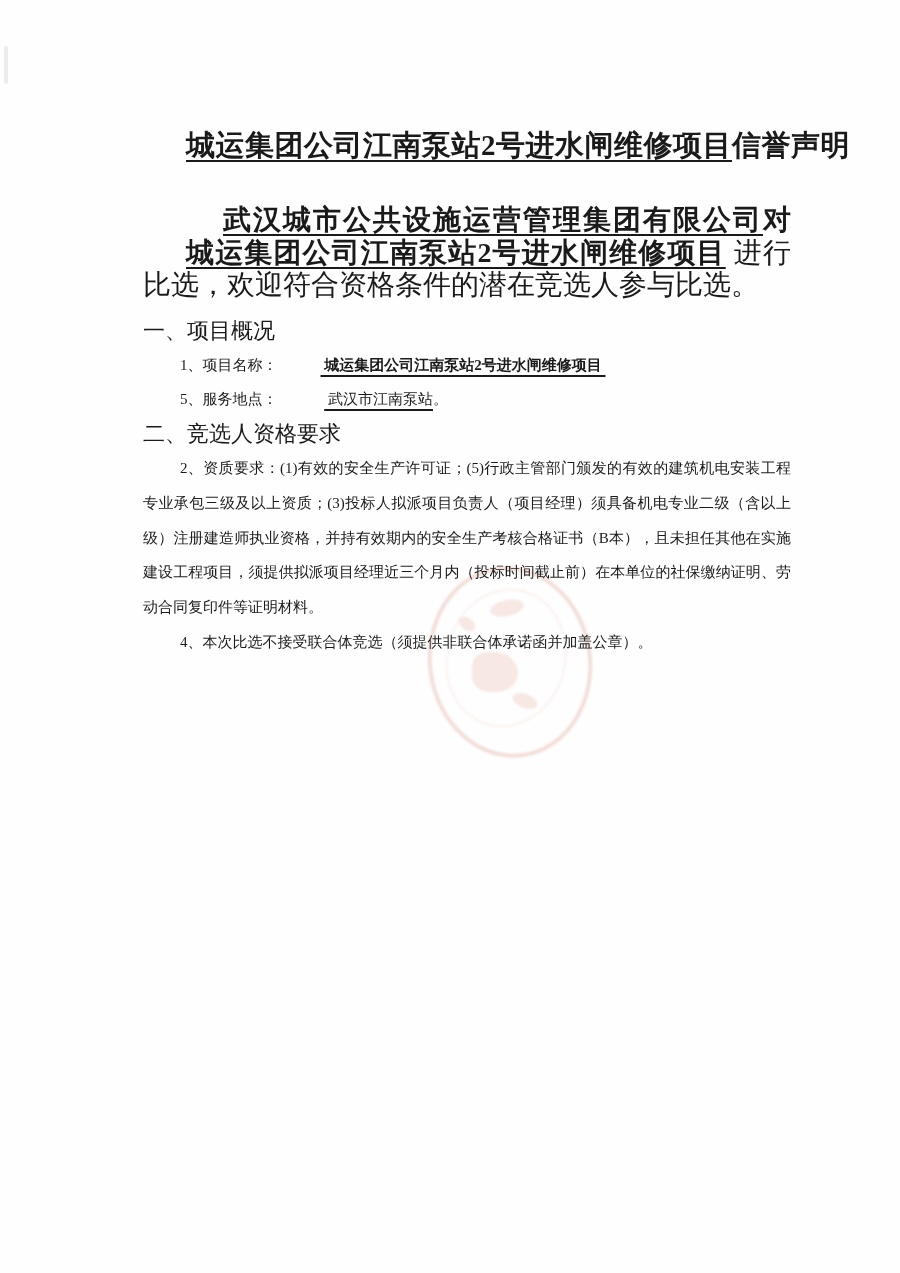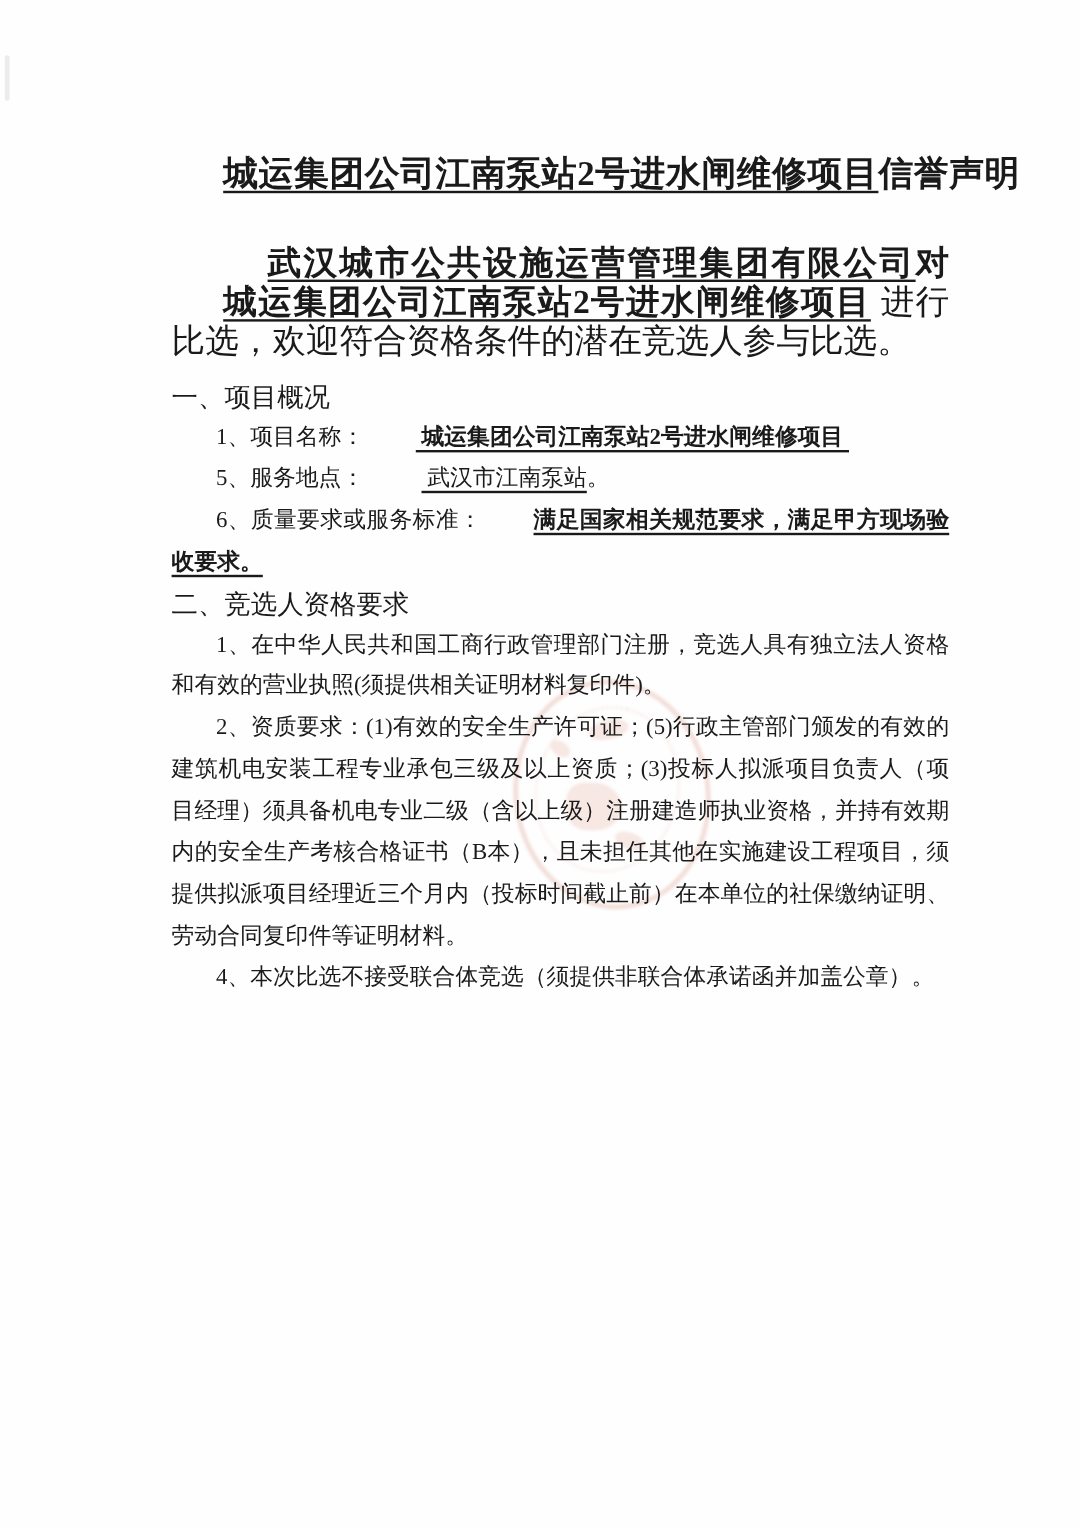--- a/index.html
+++ b/index.html
@@ -51,21 +51,21 @@
     font-size:28px;line-height:32.5px;
     text-indent:37px;
   }
   .heading{
     margin:12px 0 0 0;
     font-size:22px;line-height:34px;font-weight:400;
   }
   .heading.h2{margin-top:0;}
   .para{
     margin:0;
-    font-size:19px;line-height:34.8px;
+    font-size:15px;line-height:34.8px;
     text-indent:37px;
   }
   .s2 .para{line-height:34.7px;}
   .u{
     text-decoration:underline;
     text-decoration-thickness:1.5px;
     text-underline-offset:5px;
     margin-left:43px;
   }
   .b{font-weight:700;}
@@ -95,25 +95,23 @@
     <h2 class="heading h1">一、项目概况</h2>
 
     <div class="s1">
       <p class="para"><span>1、项目名称：</span><span class="u b">&nbsp;城运集团公司江南泵站2号进水闸维修项目&nbsp;</span></p>
 
 
 
 
       <p class="para"><span>5、服务地点：</span><span>&nbsp;</span><span class="u">&nbsp;武汉市江南泵站</span><span>。</span></p>
 
-      <p class="para"><span>6、质量要求或服务标准：</span><span class="u b">满足国家相关规范要求，满足甲方现场验收要求。</span></p>
     </div>
 
     <h2 class="heading h2">二、竞选人资格要求</h2>
 
     <div class="s2">
-      <p class="para">1、在中华人民共和国工商行政管理部门注册，竞选人具有独立法人资格和有效的营业执照(须提供相关证明材料复印件)。</p>
       <p class="para">2、资质要求：(1)有效的安全生产许可证；(5)行政主管部门颁发的有效的建筑机电安装工程专业承包三级及以上资质；(3)投标人拟派项目负责人（项目经理）须具备机电专业二级（含以上级）注册建造师执业资格，并持有效期内的安全生产考核合格证书（B本），且未担任其他在实施建设工程项目，须提供拟派项目经理近三个月内（投标时间截止前）在本单位的社保缴纳证明、劳动合同复印件等证明材料。</p>
       <p class="para">4、本次比选不接受联合体竞选（须提供非联合体承诺函并加盖公章）。</p>
     </div>
 
   </div>
 </div>
 
 </body></html>

